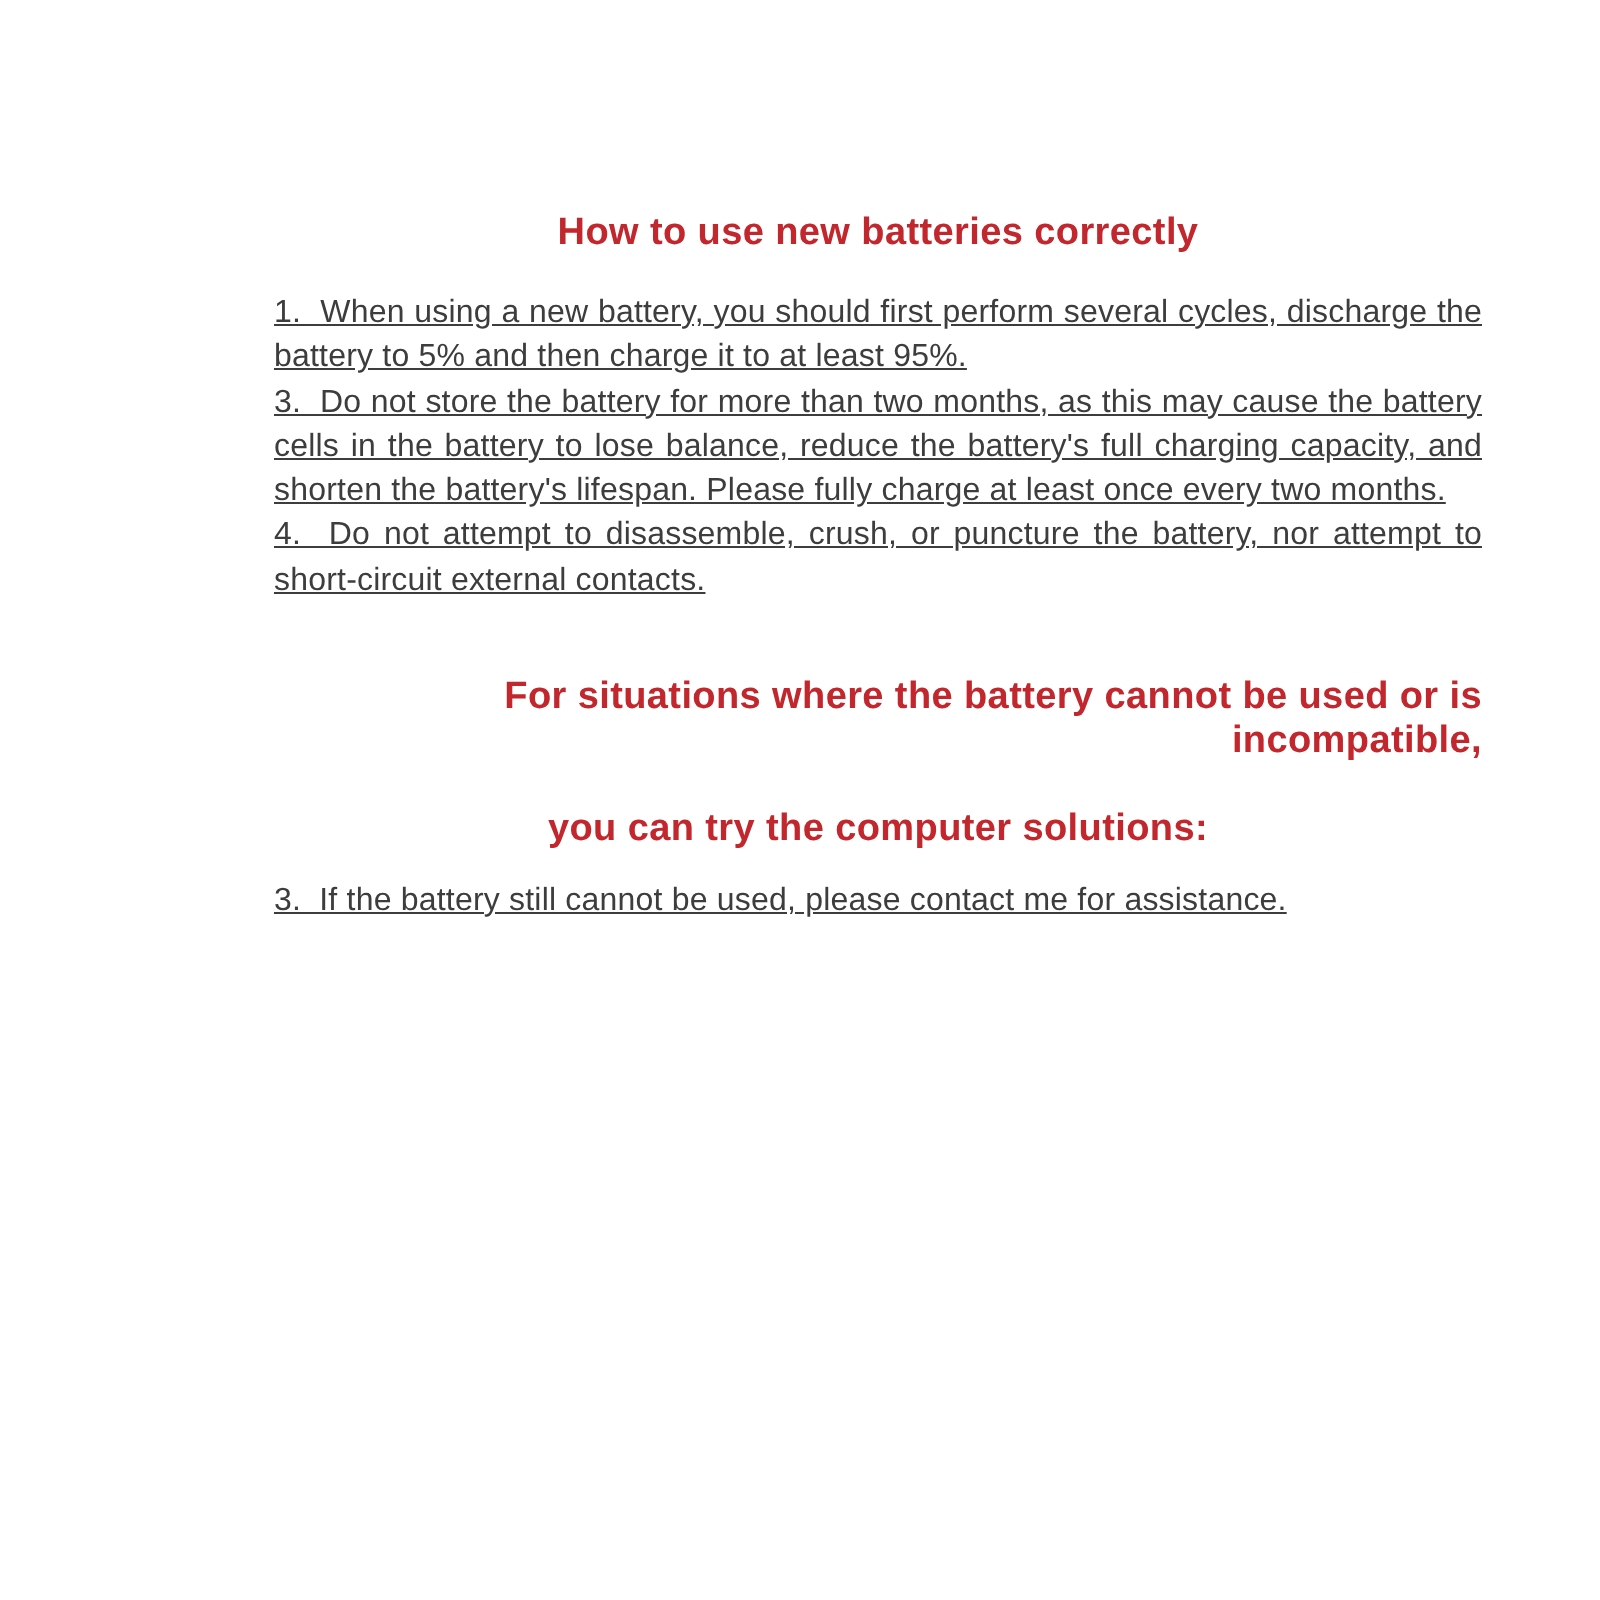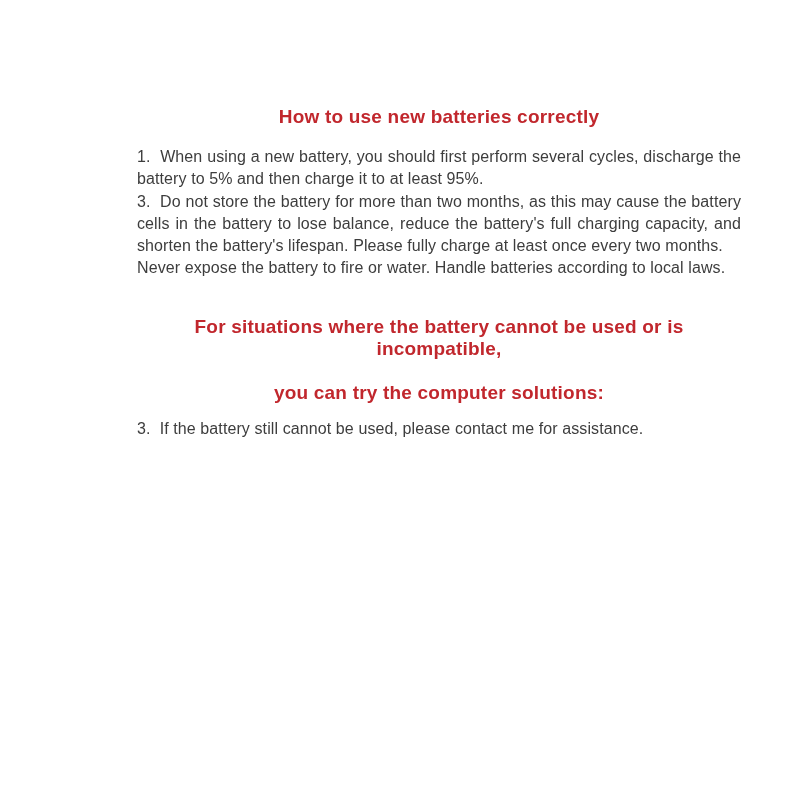--- a/index.html
+++ b/index.html
@@ -40,46 +40,48 @@
     text-align: center;
     line-height: 22px;
     letter-spacing: 0.2px;
   }
   .heading-1 {
     margin-top: 106px;
     margin-bottom: 18px;
   }
   .heading-2a {
     margin-top: 36px;
+    text-align: right;
   }
   .heading-2b {
     margin-top: 22px;
     margin-bottom: 14px;
   }
   .body-block p {
     margin: 0;
     color: var(--body-text);
     font-size: 16px;
     line-height: 22.3px;
     text-align: justify;
     letter-spacing: 0.1px;
+    text-decoration: underline;
   }
 </style>
 </head>
 <body>
 
 <div class="page">
   <div class="content">
 
     <h1 class="red-heading heading-1">How to use new batteries correctly</h1>
 
     <div class="body-block">
       <p>1.&nbsp; When using a new battery, you should first perform several cycles, discharge the battery to 5% and then charge it to at least 95%.</p>
       <p>3.&nbsp; Do not store the battery for more than two months, as this may cause the battery cells in the battery to lose balance, reduce the battery's full charging capacity, and shorten the battery's lifespan. Please fully charge at least once every two months.</p>
-      <p>Never expose the battery to fire or water. Handle batteries according to local laws.</p>
+      <p>4.&nbsp; Do not attempt to disassemble, crush, or puncture the battery, nor attempt to short-circuit external contacts.</p>
     </div>
 
     <h2 class="red-heading heading-2a">For situations where the battery cannot be used or is incompatible,</h2>
 
     <h2 class="red-heading heading-2b">you can try the computer solutions:</h2>
 
     <div class="body-block">
       <p>3.&nbsp; If the battery still cannot be used, please contact me for assistance.</p>
     </div>
 

